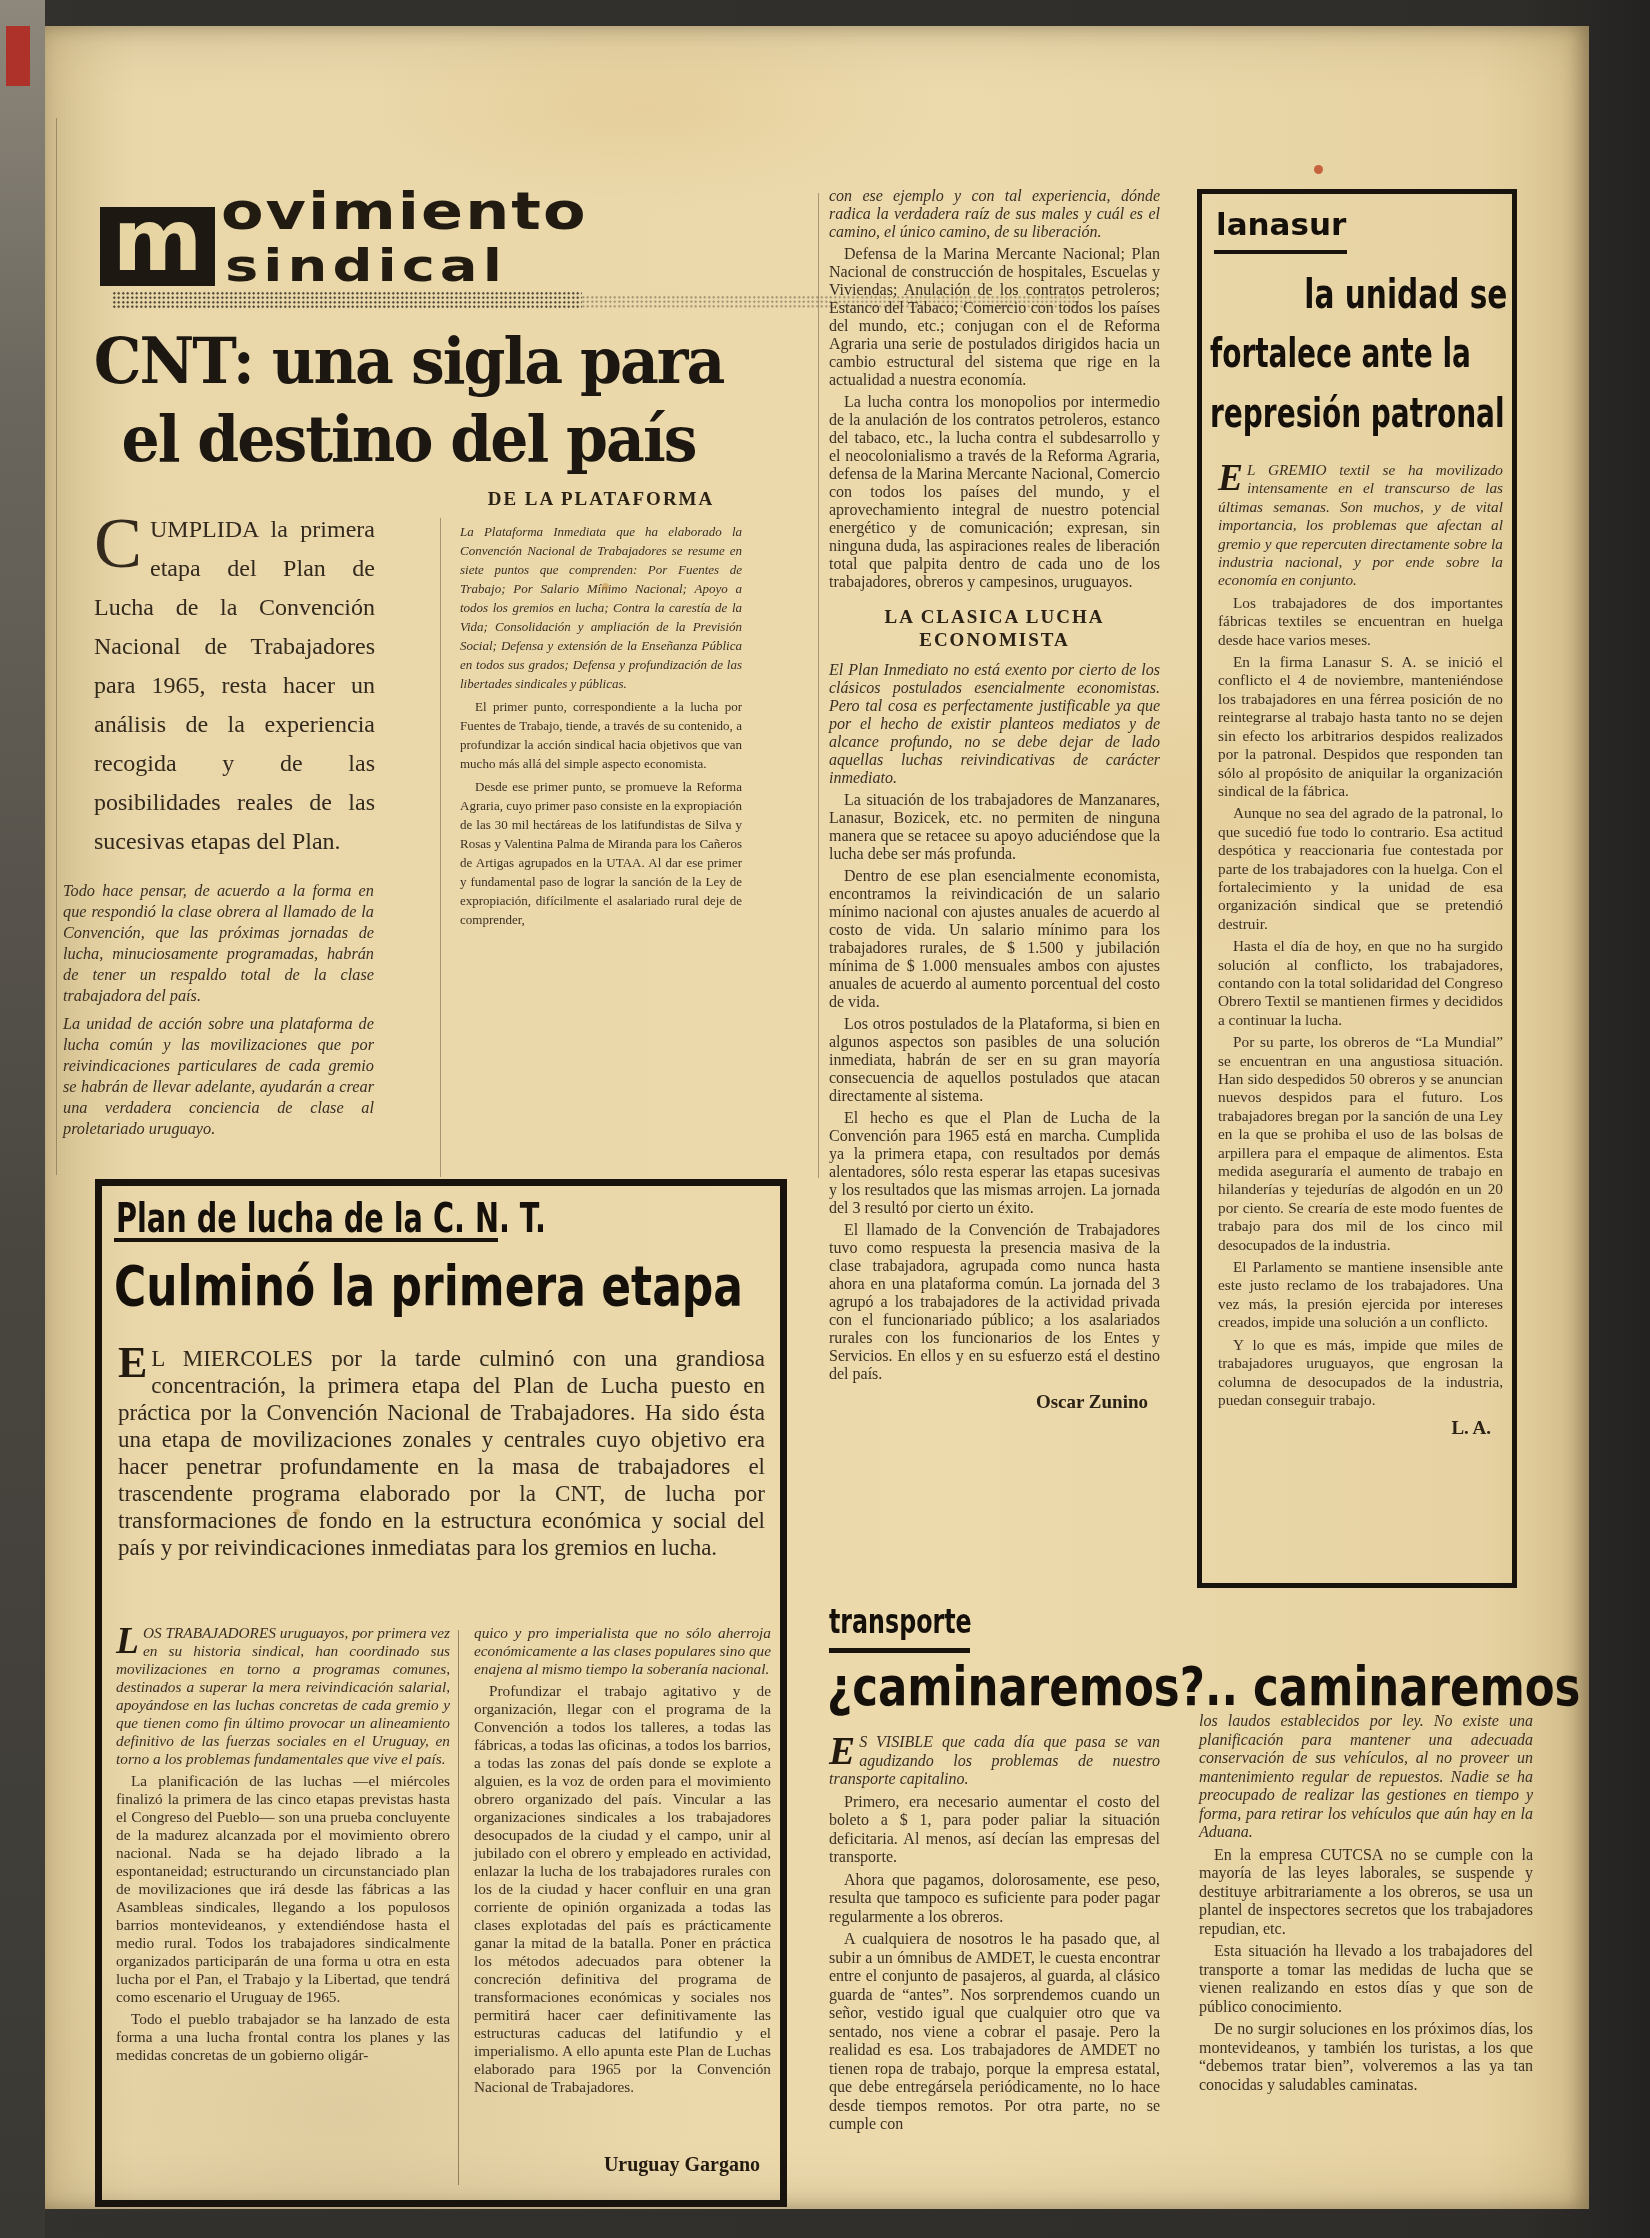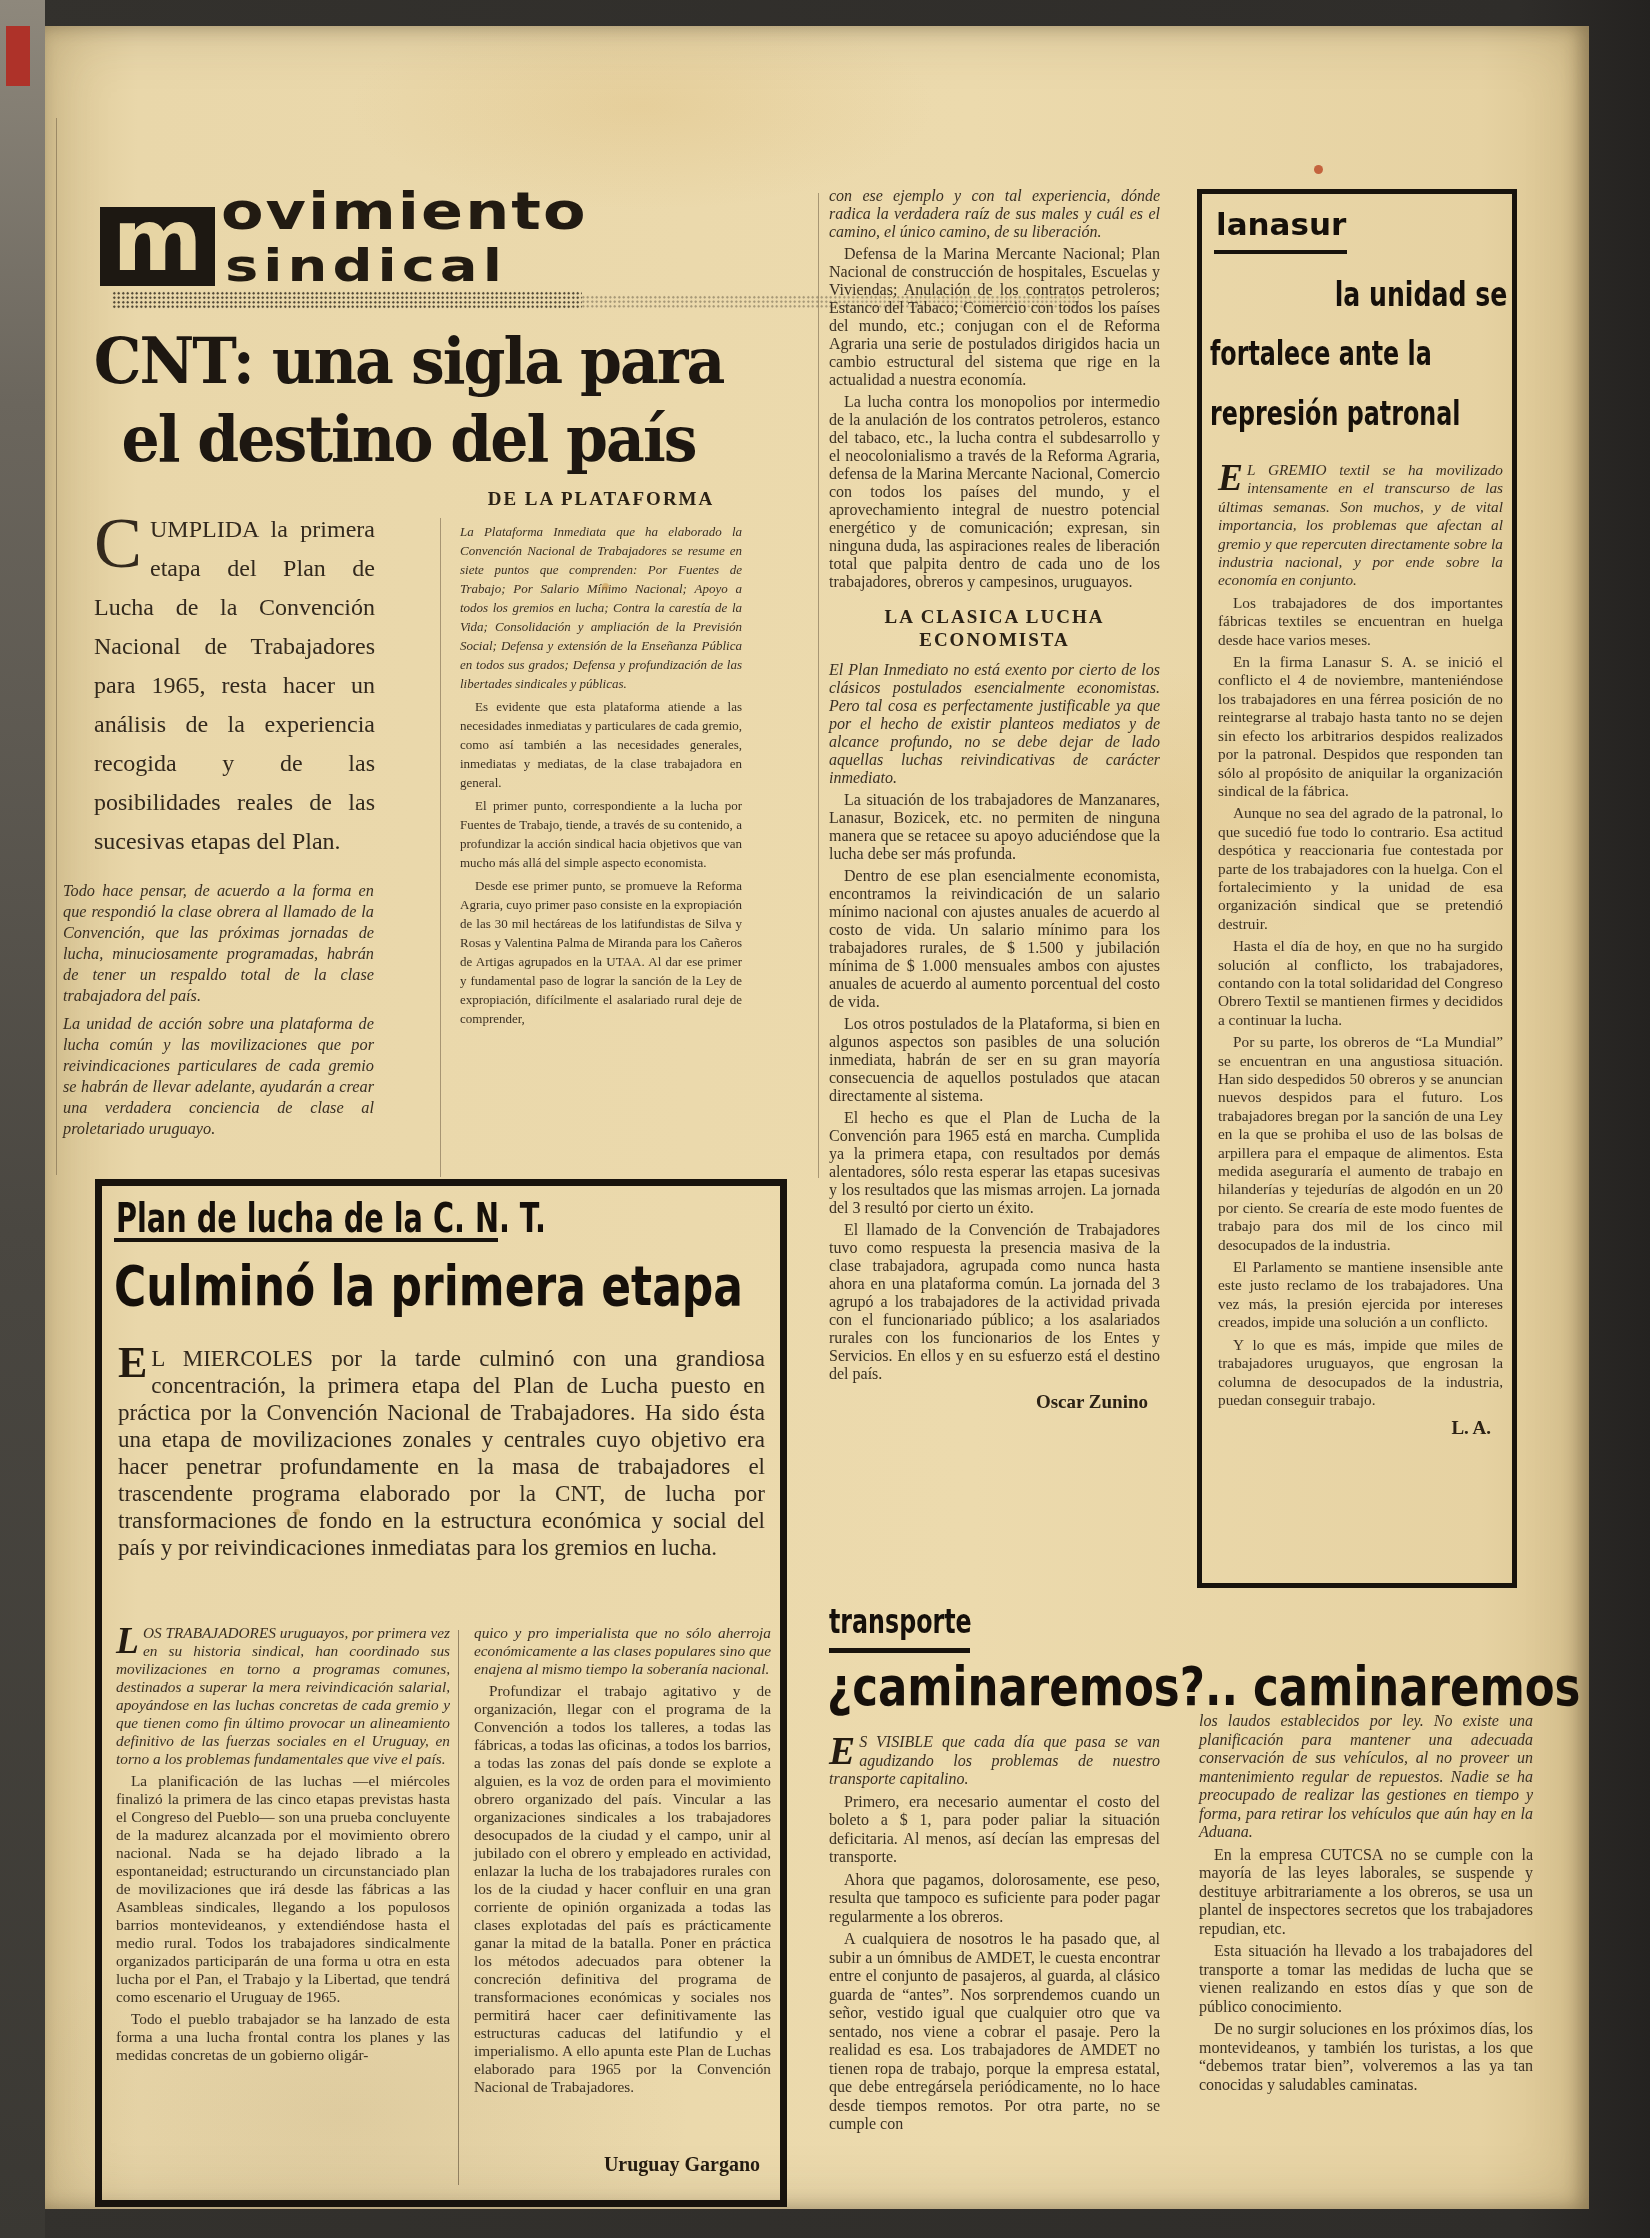--- a/index.html
+++ b/index.html
@@ -44,21 +44,21 @@
   .byline{text-align:right;font-weight:bold;font-size:19px;color:#2c2215;margin-top:8px;padding-right:12px;}
   .lede::first-letter{float:left;font-size:2.45em;line-height:.74;font-weight:bold;padding:3px 4px 0 0;color:#241b10;}
 
   
   .cond{display:inline-block;font-family:"DejaVu Sans",sans-serif;font-weight:bold;color:#16100a;transform-origin:left bottom;white-space:nowrap;}
 
   
   .lan-box{position:absolute;left:1152px;top:163px;width:320px;height:1399px;border:5px solid #18130d;box-sizing:border-box;}
   .lan-label{position:absolute;left:14px;top:12px;font-size:31px;}
   .lan-underline{position:absolute;left:12px;top:56px;width:133px;height:4px;background:#18130d;}
-  .lan-h{position:absolute;left:8px;width:297px;font-size:34px;line-height:60px;}
+  .lan-h{position:absolute;left:8px;width:297px;font-size:40px;line-height:60px;}
   .lan-h .cond{transform:scaleX(.70);}
   .lan-h1{top:70px;text-align:right;}
   .lan-h1 .cond{transform:scaleX(.74);transform-origin:right bottom;}
   .lan-h2{top:129px;}
   .lan-h3{top:189px;}
   .lan-body{position:absolute;left:16px;top:267px;width:285px;}
   .lan-body .p{font-size:15.3px;line-height:18.4px;}
 
   
   .cul-box{position:absolute;left:50px;top:1153px;width:692px;height:1028px;border:7px solid #18130d;box-sizing:border-box;}
@@ -111,21 +111,20 @@
     <div class="lead">CUMPLIDA la primera etapa del Plan de Lucha de la Convención Nacional de Trabajadores para 1965, resta hacer un análisis de la experiencia recogida y de las posibilidades reales de las sucesivas etapas del Plan.</div>
 
     <div class="col-sm col1">
       <p class="p fi">Todo hace pensar, de acuerdo a la forma en que respondió la clase obrera al llamado de la Convención, que las próximas jornadas de lucha, minuciosamente programadas, habrán de tener un respaldo total de la clase trabajadora del país.</p>
       <p class="p fi">La unidad de acción sobre una plataforma de lucha común y las movilizaciones que por reivindicaciones particulares de cada gremio se habrán de llevar adelante, ayudarán a crear una verdadera conciencia de clase al proletariado uruguayo.</p>
     </div>
 
     <div class="col-sm col2">
       <div class="colhead">DE LA PLATAFORMA</div>
       <p class="p fi">La Plataforma Inmediata que ha elaborado la Convención Nacional de Trabajadores se resume en siete puntos que comprenden: Por Fuentes de Trabajo; Por Salario Mínimo Nacional; Apoyo a todos los gremios en lucha; Contra la carestía de la Vida; Consolidación y ampliación de la Previsión Social; Defensa y extensión de la Enseñanza Pública en todos sus grados; Defensa y profundización de las libertades sindicales y públicas.</p>
-      <p class="p">Es evidente que esta plataforma atiende a las necesidades inmediatas y particulares de cada gremio, como así también a las necesidades generales, inmediatas y mediatas, de la clase trabajadora en general.</p>
       <p class="p">El primer punto, correspondiente a la lucha por Fuentes de Trabajo, tiende, a través de su contenido, a profundizar la acción sindical hacia objetivos que van mucho más allá del simple aspecto economista.</p>
       <p class="p">Desde ese primer punto, se promueve la Reforma Agraria, cuyo primer paso consiste en la expropiación de las 30 mil hectáreas de los latifundistas de Silva y Rosas y Valentina Palma de Miranda para los Cañeros de Artigas agrupados en la UTAA. Al dar ese primer y fundamental paso de lograr la sanción de la Ley de expropiación, difícilmente el asalariado rural deje de comprender,</p>
     </div>
 
     <div class="col-sm col3">
       <p class="p fi">con ese ejemplo y con tal experiencia, dónde radica la verdadera raíz de sus males y cuál es el camino, el único camino, de su liberación.</p>
       <p class="p">Defensa de la Marina Mercante Nacional; Plan Nacional de construcción de hospitales, Escuelas y Viviendas; Anulación de los contratos petroleros; Estanco del Tabaco; Comercio con todos los países del mundo, etc.; conjugan con el de Reforma Agraria una serie de postulados dirigidos hacia un cambio estructural del sistema que rige en la actualidad a nuestra economía.</p>
       <p class="p">La lucha contra los monopolios por intermedio de la anulación de los contratos petroleros, estanco del tabaco, etc., la lucha contra el subdesarrollo y el neocolonialismo a través de la Reforma Agraria, defensa de la Marina Mercante Nacional, Comercio con todos los países del mundo, y el aprovechamiento integral de nuestro potencial energético y de comunicación; expresan, sin ninguna duda, las aspiraciones reales de liberación total que palpita dentro de cada uno de los trabajadores, obreros y campesinos, uruguayos.</p>
       <div class="colhead mid">LA CLASICA LUCHA ECONOMISTA</div>
       <p class="p fi">El Plan Inmediato no está exento por cierto de los clásicos postulados esencialmente economistas. Pero tal cosa es perfectamente justificable ya que por el hecho de existir planteos mediatos y de alcance profundo, no se debe dejar de lado aquellas luchas reivindicativas de carácter inmediato.</p>

